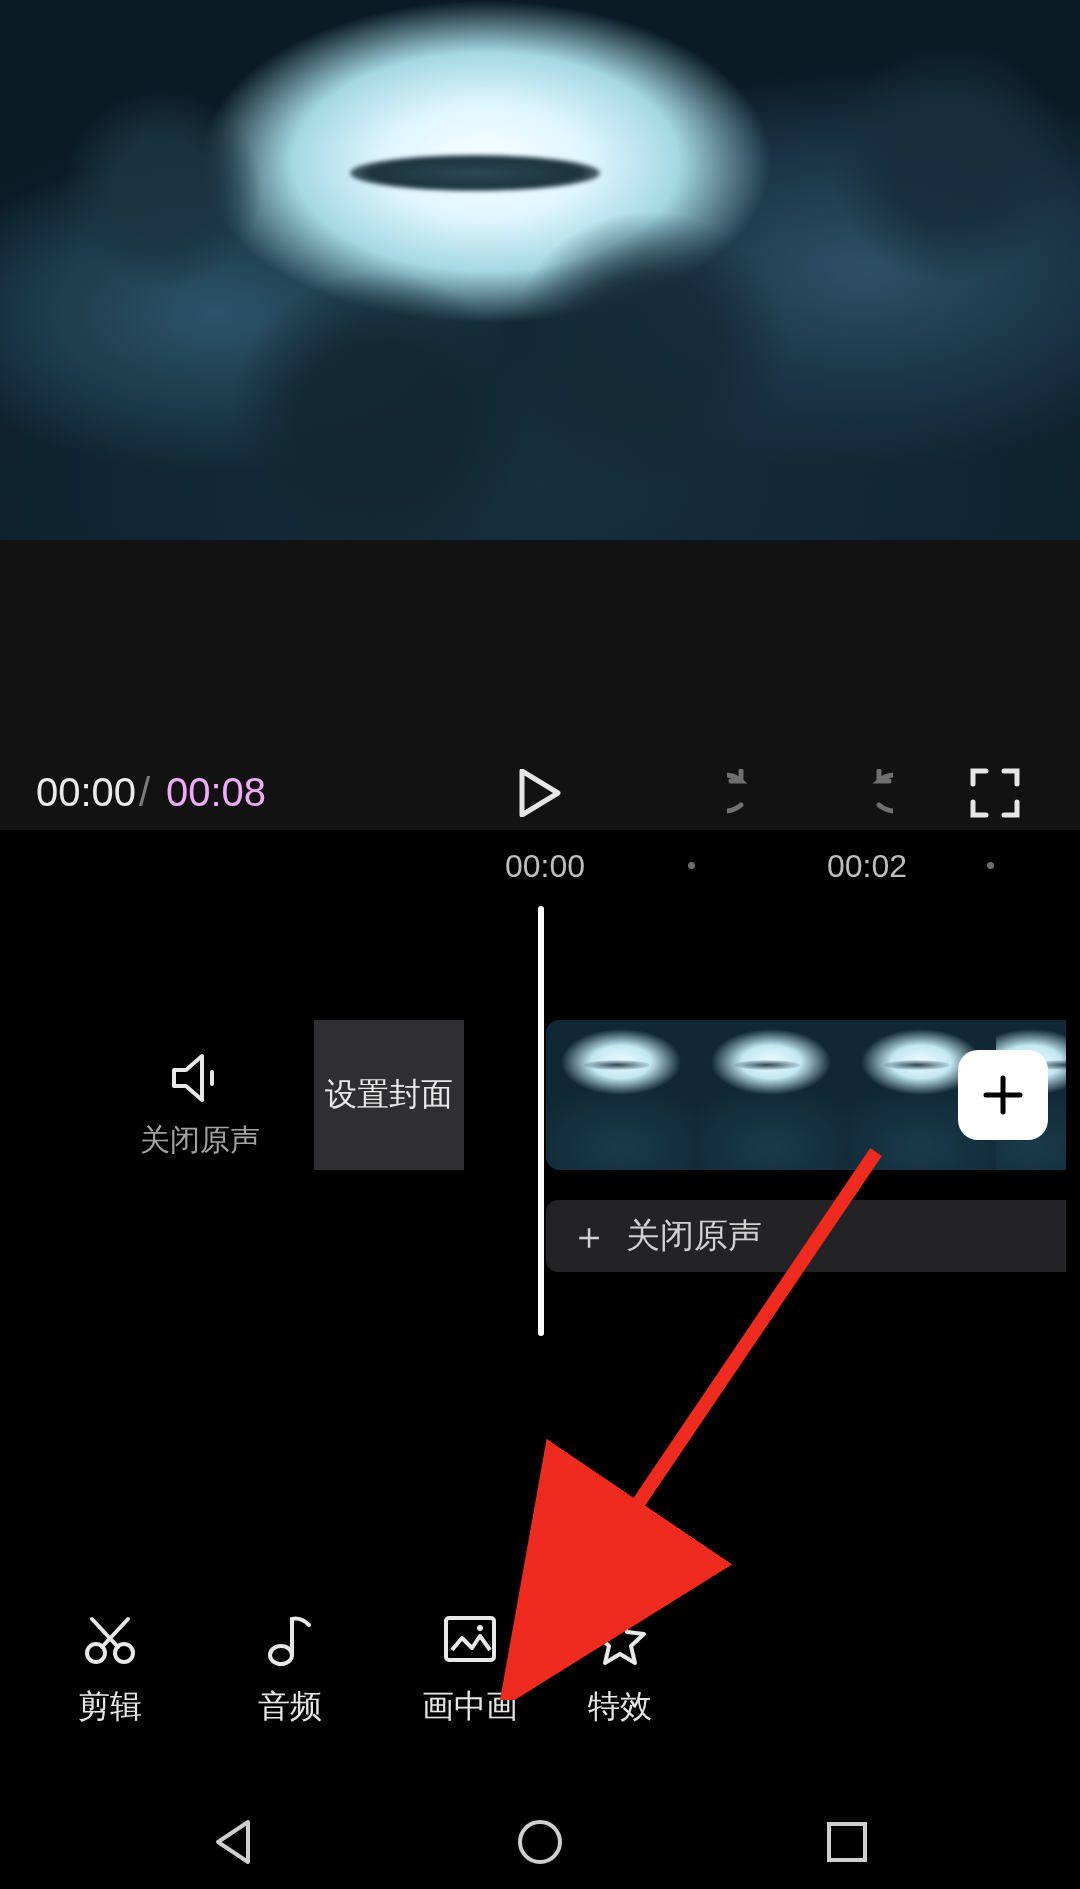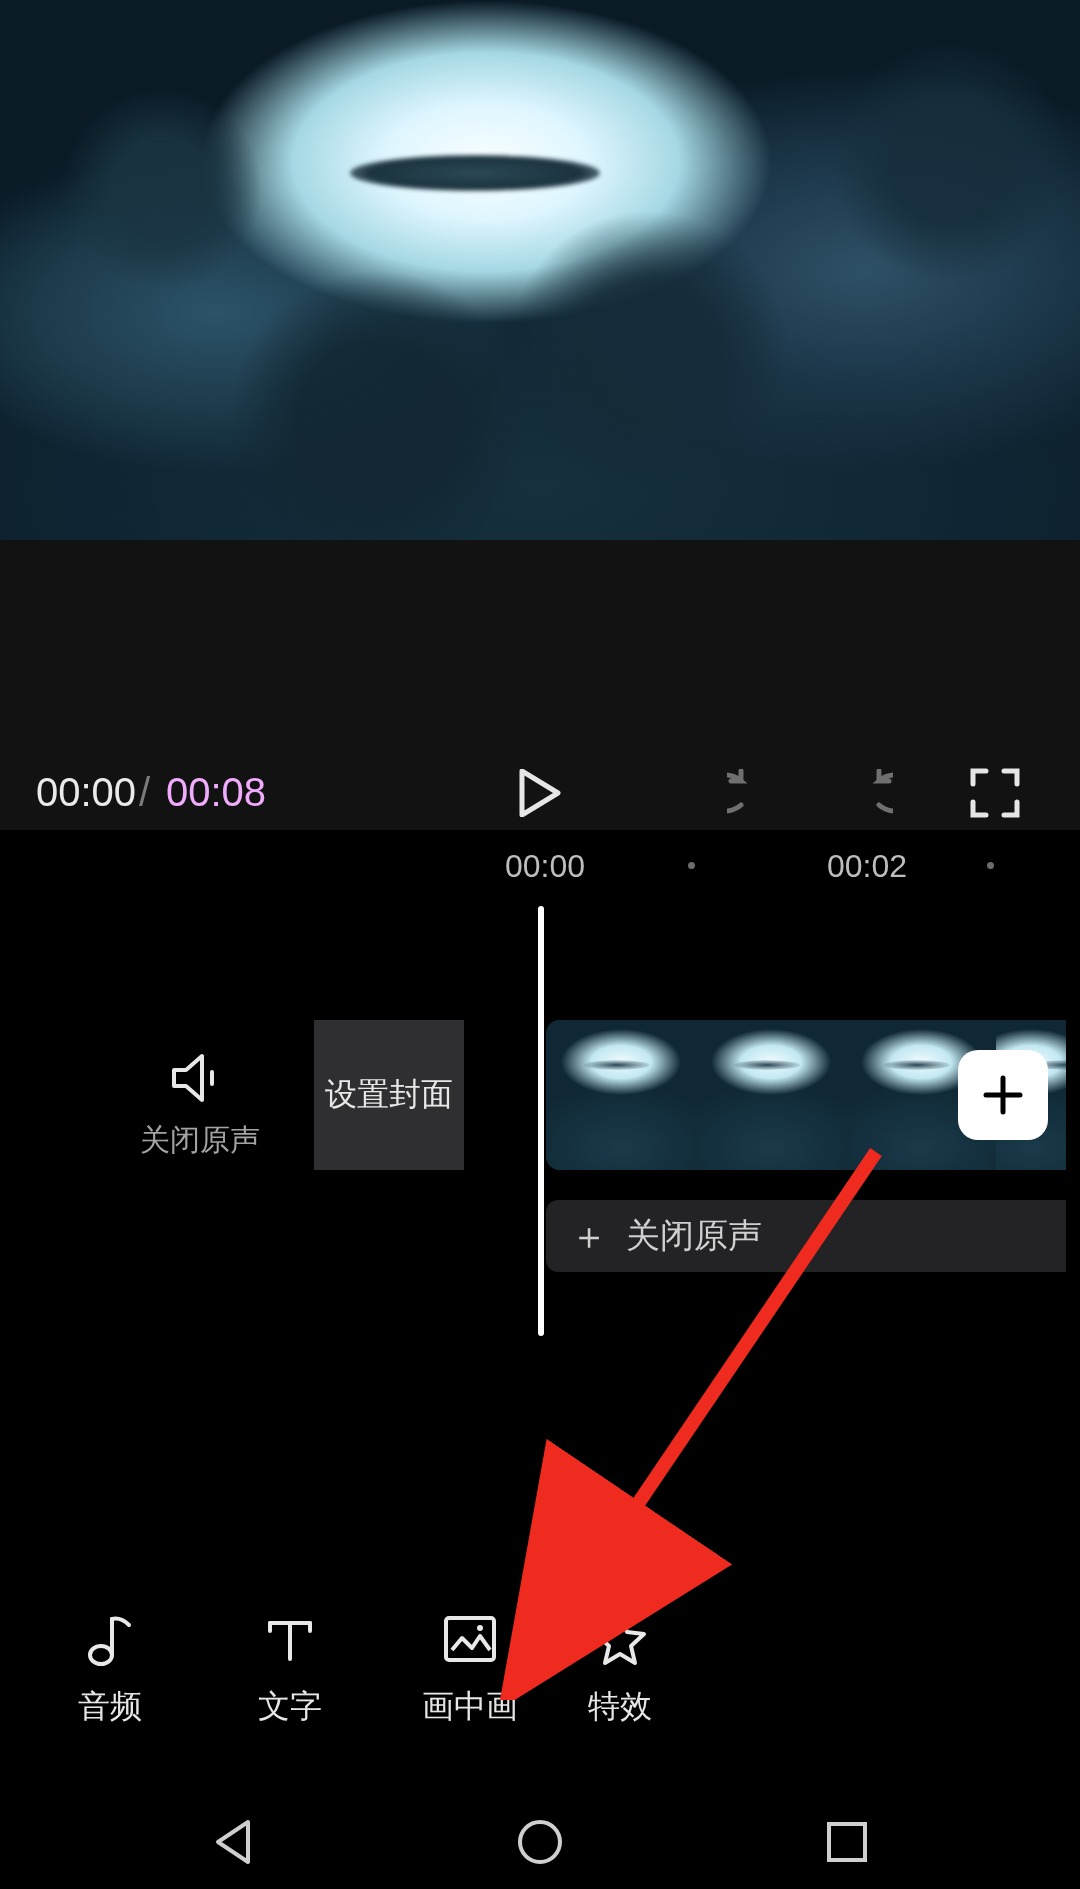--- a/index.html
+++ b/index.html
@@ -180,46 +180,46 @@
     <defs>
       <marker id="ah" markerWidth="18" markerHeight="16" refX="4" refY="8" orient="auto">
         <path d="M0 0 L18 8 L0 16 Z" fill="#ef2b1f"></path>
       </marker>
     </defs>
     <line x1="876" y1="1152" x2="608" y2="1548" stroke="#ef2b1f" stroke-width="14" marker-end="url(#ah)"></line>
   </svg>
 
   <div class="toolbar">
 
+    <div class="tool">
+      <div class="tool-ic">
+        <svg width="56" height="56" viewBox="0 0 56 56">
+            <g fill="none" stroke="#e8e8e8" stroke-width="4" stroke-linecap="round">
+          <circle cx="14" cy="42" r="9"></circle>
+              <circle cx="42" cy="42" r="9"></circle>
+          <line x1="20" y1="36" x2="46" y2="8"></line>
+              <line x1="36" y1="36" x2="10" y2="8"></line>
+            </g>
+          </svg>
+      </div>
+      <div class="tool-lbl">剪辑</div>
+    </div>
 
     <div class="tool">
       <div class="tool-ic">
         <svg width="50" height="56" viewBox="0 0 50 56">
             <g fill="none" stroke="#e8e8e8" stroke-width="4" stroke-linecap="round">
           <ellipse cx="16" cy="44" rx="11" ry="9"></ellipse>
               <path d="M27 44 V8 Q36 6 44 14"></path>
             </g>
           </svg>
       </div>
       <div class="tool-lbl">音频</div>
     </div>
 
-    <div class="tool">
-      <div class="tool-ic">
-        <svg width="52" height="52" viewBox="0 0 52 52">
-            <g fill="none" stroke="#e8e8e8" stroke-width="4" stroke-linecap="round">
-          <line x1="6" y1="10" x2="46" y2="10"></line>
-              <line x1="26" y1="10" x2="26" y2="46"></line>
-          <line x1="6" y1="10" x2="6" y2="18"></line>
-              <line x1="46" y1="10" x2="46" y2="18"></line>
-            </g>
-          </svg>
-      </div>
-      <div class="tool-lbl">文字</div>
-    </div>
 
 
     <div class="tool">
       <div class="tool-ic">
         <svg width="56" height="50" viewBox="0 0 56 50">
             <g fill="none" stroke="#e8e8e8" stroke-width="4" stroke-linejoin="round">
           <rect x="4" y="4" width="48" height="42" rx="3"></rect>
           <path d="M10 36 L20 24 L30 34 L38 22 L48 36"></path>
               <circle cx="38" cy="14" r="3" fill="#e8e8e8" stroke="none"></circle>
             </g>

